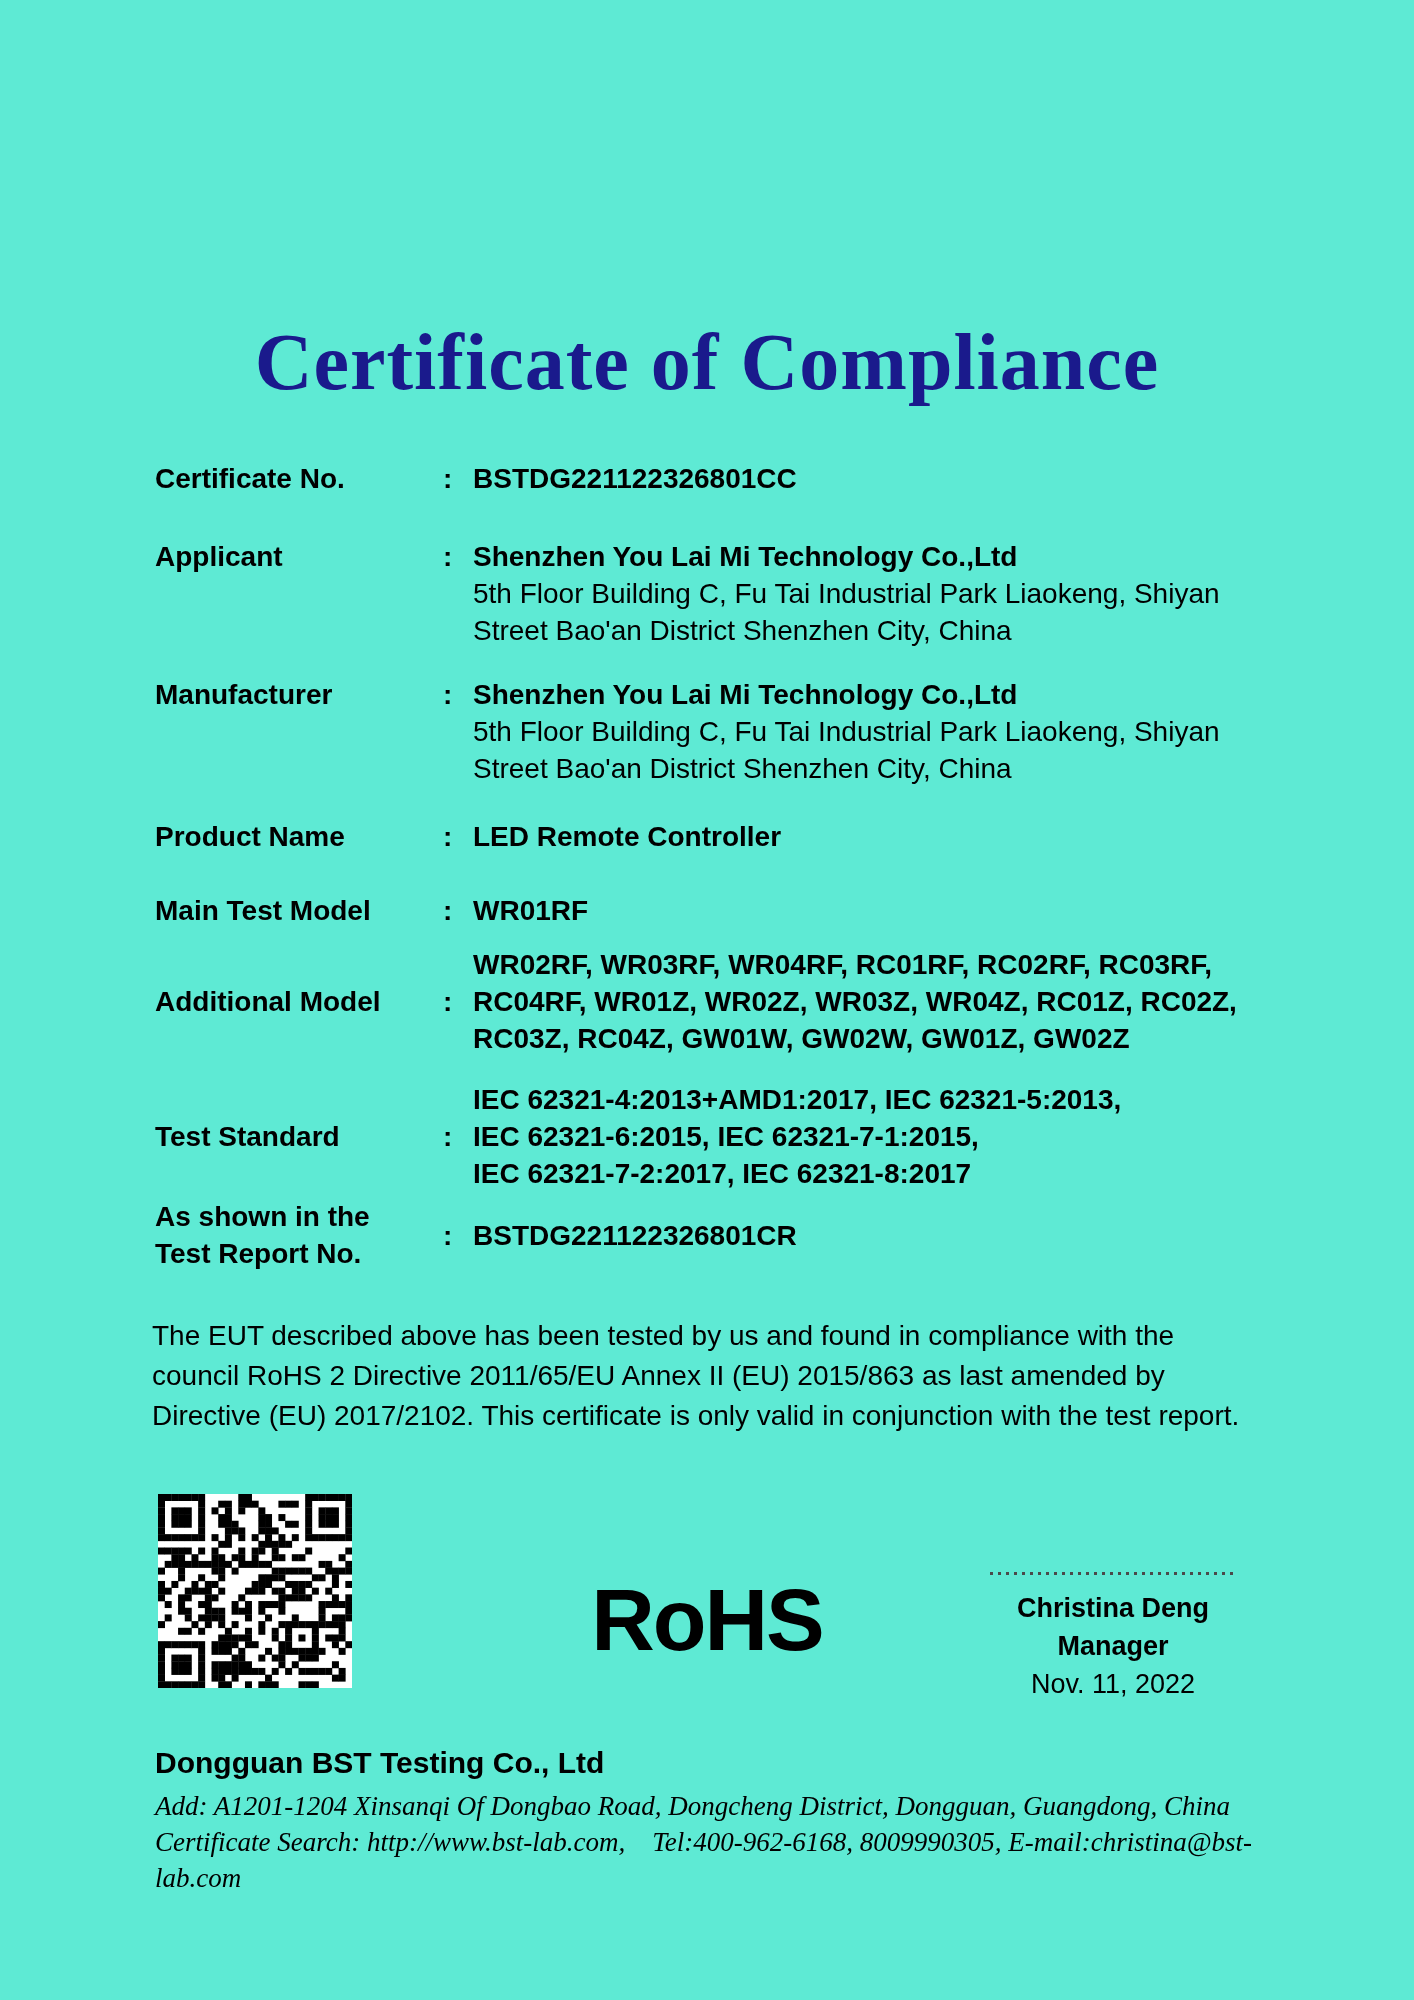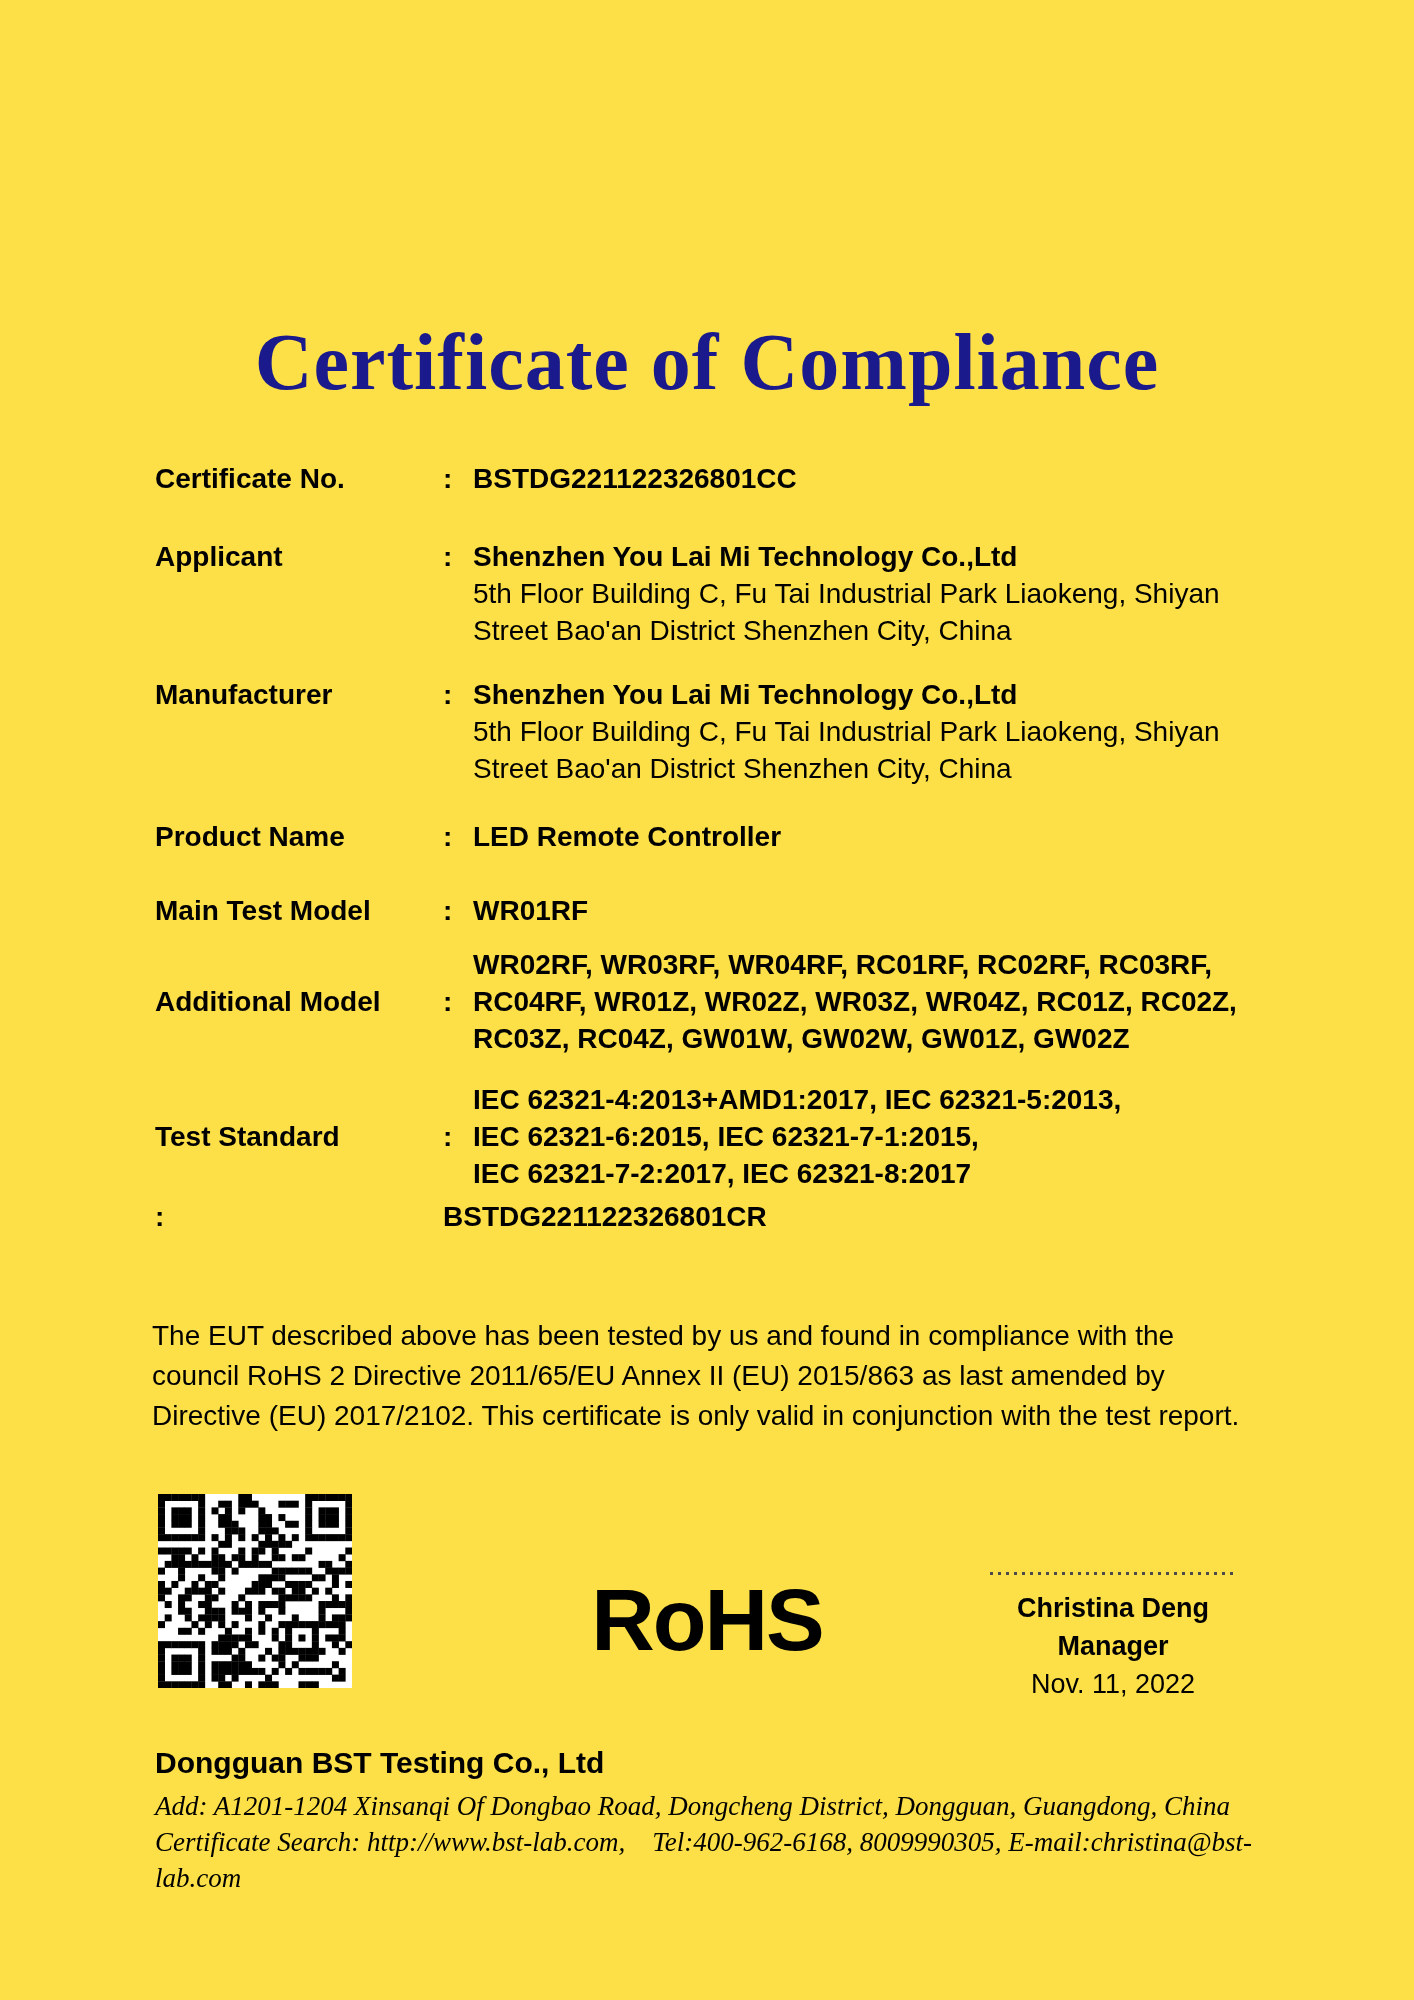--- a/index.html
+++ b/index.html
@@ -1,17 +1,17 @@
 <!DOCTYPE html>
 <html><head>
 <meta charset="utf-8">
 <style>
   html,body{margin:0;padding:0;background:#ffffff;}
   body{width:1414px;height:2000px;font-family:"Liberation Sans",sans-serif;color:#000;}
-  .page{position:relative;width:1414px;height:2000px;background:#fde047;overflow:hidden;}
+  .page{position:relative;width:1414px;height:2000px;background:#5eead4;overflow:hidden;}
 
   .doc-title{
     position:absolute;top:318px;left:0;width:100%;text-align:center;
     font-family:"Liberation Serif",serif;font-weight:bold;font-size:80px;
     color:#1a1a8c;letter-spacing:1px;line-height:1.1;white-space:nowrap;
   }
 
   .rows{position:absolute;left:155px;top:460px;width:1160px;}
   .row{display:grid;grid-template-columns:288px 30px 1fr;font-size:28px;line-height:37px;}
   .lbl,.colon{font-weight:bold;}
@@ -112,20 +112,24 @@
       <div class="lbl">Test Standard</div>
       <div class="colon">:</div>
       <div class="val">
         <div class="b">IEC 62321-4:2013+AMD1:2017, IEC 62321-5:2013,</div>
         <div class="b">IEC 62321-6:2015, IEC 62321-7-1:2015,</div>
         <div class="b">IEC 62321-7-2:2017, IEC 62321-8:2017</div>
       </div>
     </div>
 
     <div class="row center-val">
+      <div class="lbl">
+        <div>As shown in the</div>
+        <div>Test Report No.</div>
+      </div>
       <div class="colon">:</div>
       <div class="val">
         <div class="b">BSTDG221122326801CR</div>
       </div>
     </div>
 
   </div>
 
   <div class="statement">
     <div>The EUT described above has been tested by us and found in compliance with the</div>

